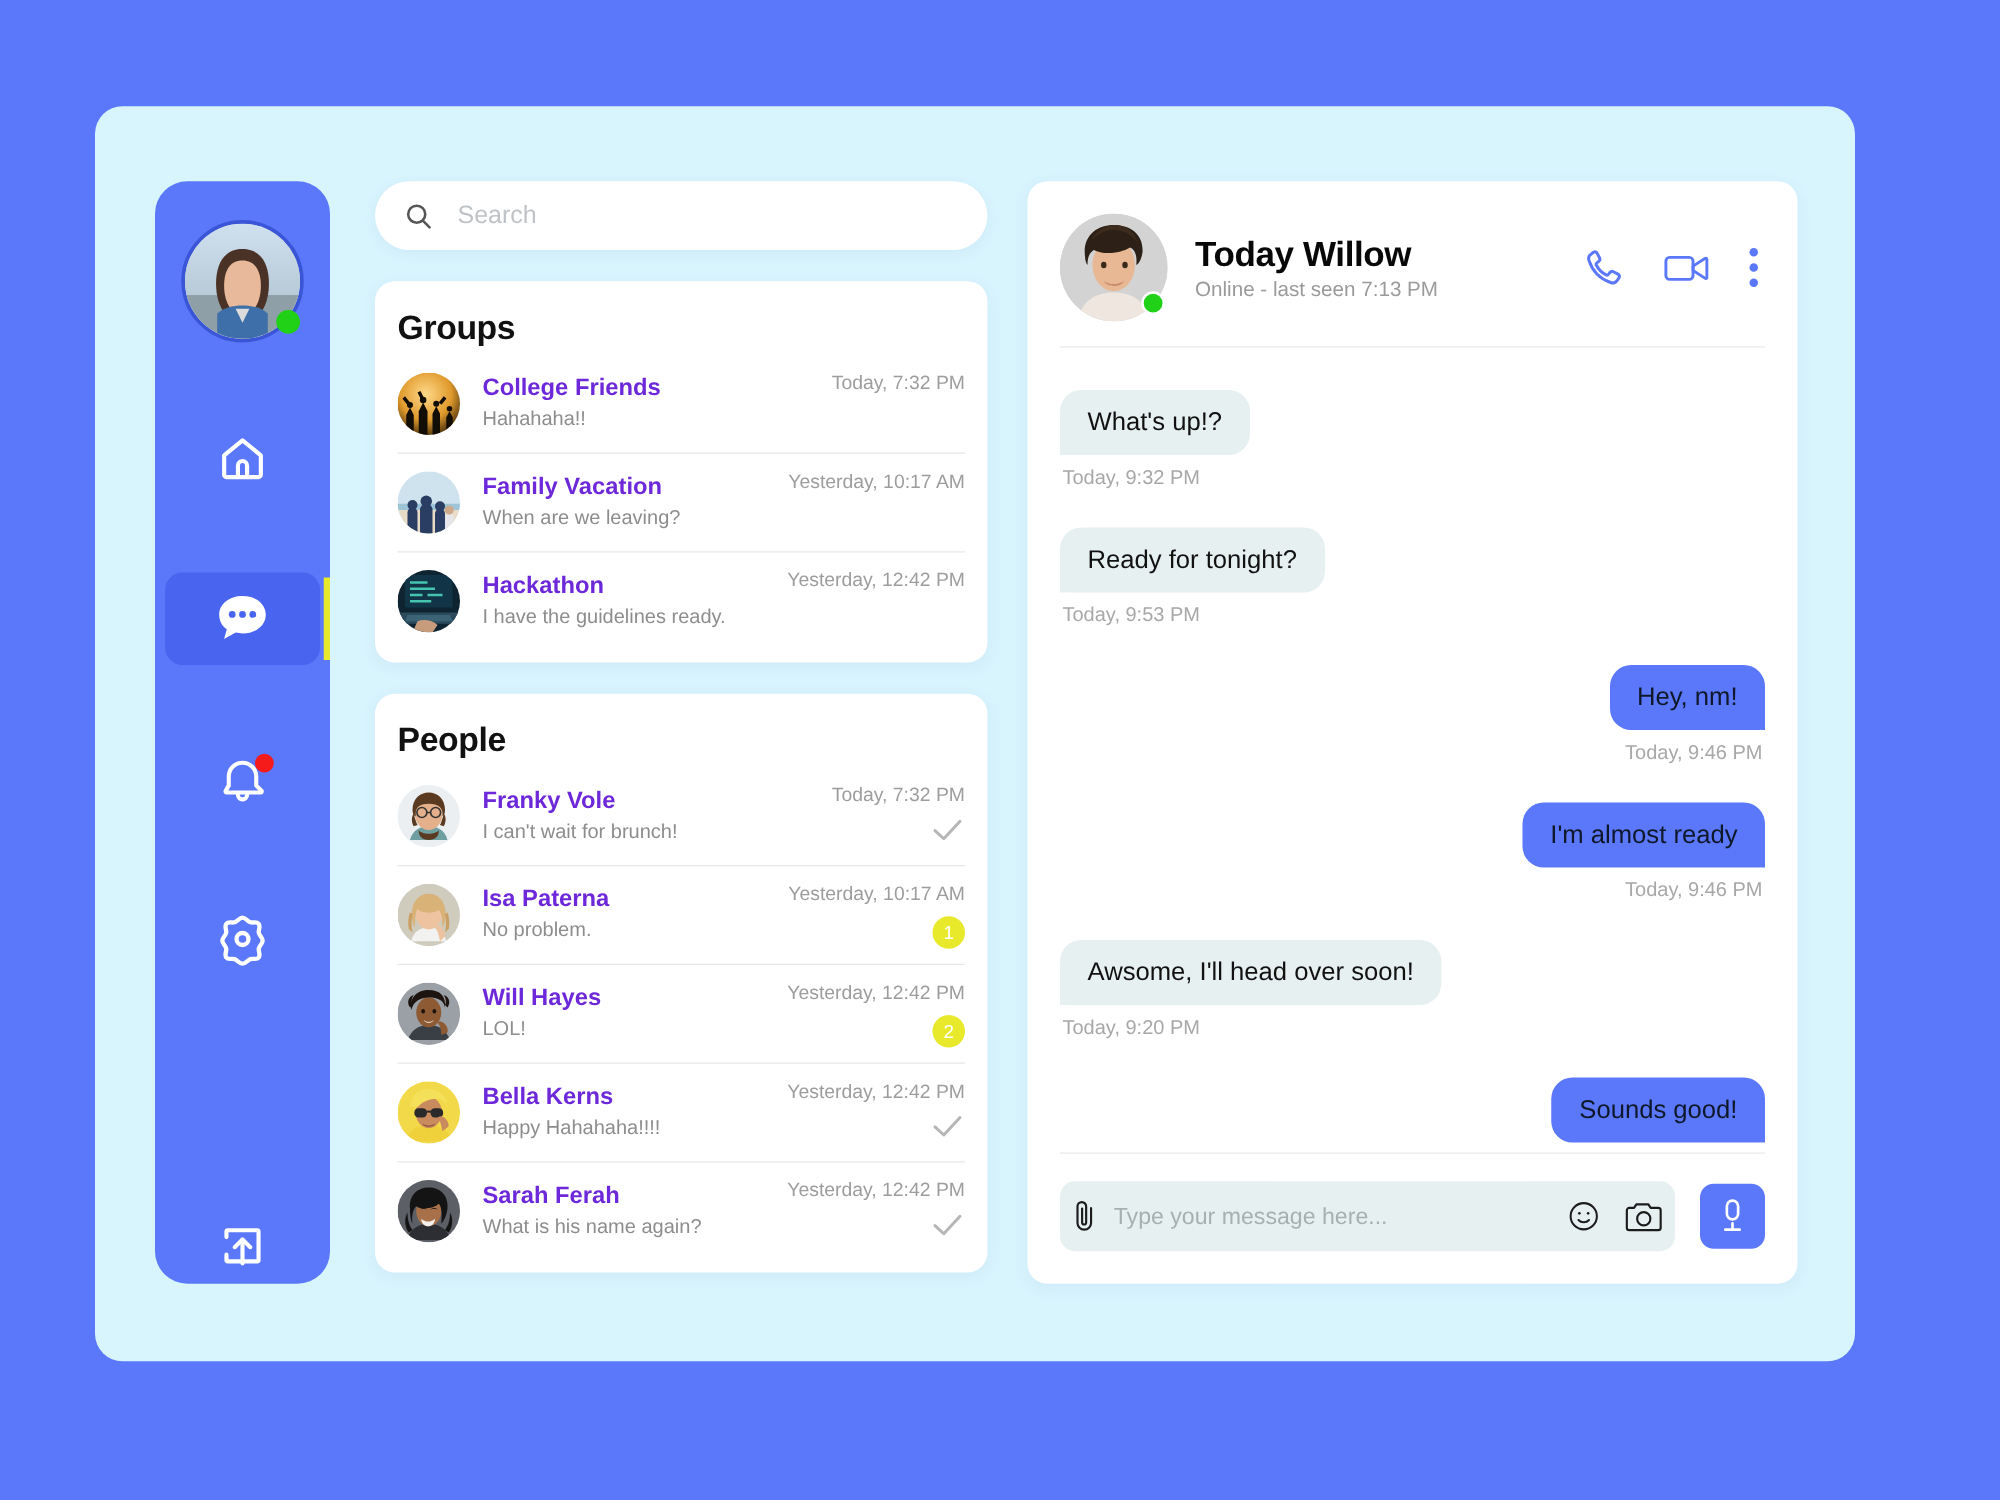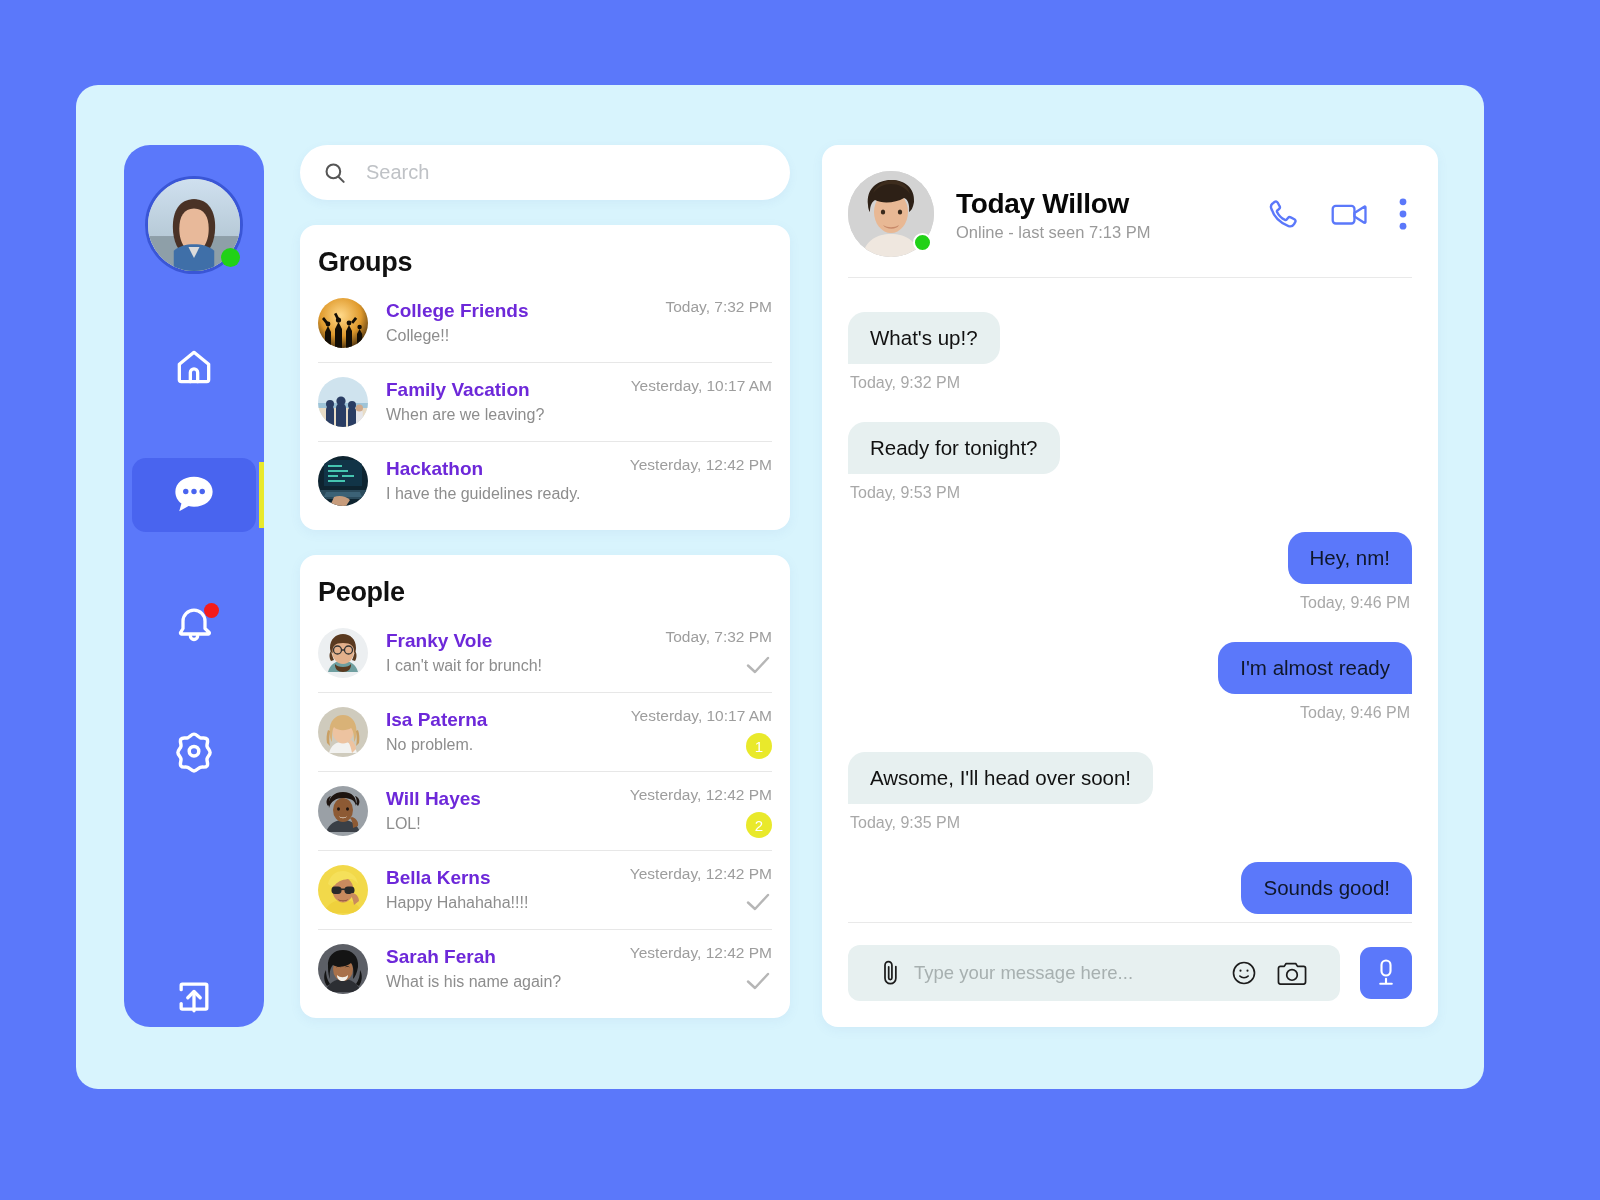--- a/index.html
+++ b/index.html
@@ -297,21 +297,21 @@
     align-items: center;
     gap: 0;
   }
   .input-shell {
     flex: 1 1 auto;
     height: 56px;
     background: #e7f0f0;
     border-radius: 12px;
     display: flex;
     align-items: center;
-    padding: 0 32px;
+    padding: 0 9px;
   }
   .clip { flex: none; margin-right: 12px; cursor: pointer; display: flex; }
   .msg-input {
     flex: 1 1 auto;
     border: 0; outline: 0; background: transparent;
     font-family: "Liberation Sans", sans-serif;
     font-size: 18.5px;
     color: #333;
   }
   .msg-input::placeholder { color: #a7b0b0; }
@@ -434,21 +434,21 @@
               <path d="M39 50V36l2.6-5 2.6 5v14z"></path>
               <circle cx="10" cy="26" r="2.4"></circle>
                 <circle cx="20.5" cy="22" r="2.6"></circle>
               <circle cx="31" cy="25" r="2.4"></circle>
                 <circle cx="41.6" cy="29" r="2.2"></circle>
             </g>
           </svg>
         </div>
         <div class="row-main">
           <div class="row-name">College Friends</div>
-          <div class="row-sub">College!!</div>
+          <div class="row-sub">Hahahaha!!</div>
         </div>
         <div class="row-right">
           <div class="row-time">Today, 7:32 PM</div>
         </div>
       </div>
 
       <div class="row">
         <div class="row-av">
           <svg viewBox="0 0 50 50">
             <rect width="50" height="50" fill="#cfe3ee"></rect>
@@ -710,21 +710,21 @@
         <div class="msg-time">Today, 9:46 PM</div>
       </div>
 
       <div class="msg out">
         <div class="bubble out">I'm almost ready</div>
         <div class="msg-time">Today, 9:46 PM</div>
       </div>
 
       <div class="msg in">
         <div class="bubble in">Awsome, I'll head over soon!</div>
-        <div class="msg-time">Today, 9:35 PM</div>
+        <div class="msg-time">Today, 9:20 PM</div>
       </div>
 
       <div class="msg out">
         <div class="bubble out">Sounds good!</div>
 
       </div>
 
     </div>
 
     <div class="divider"></div>

